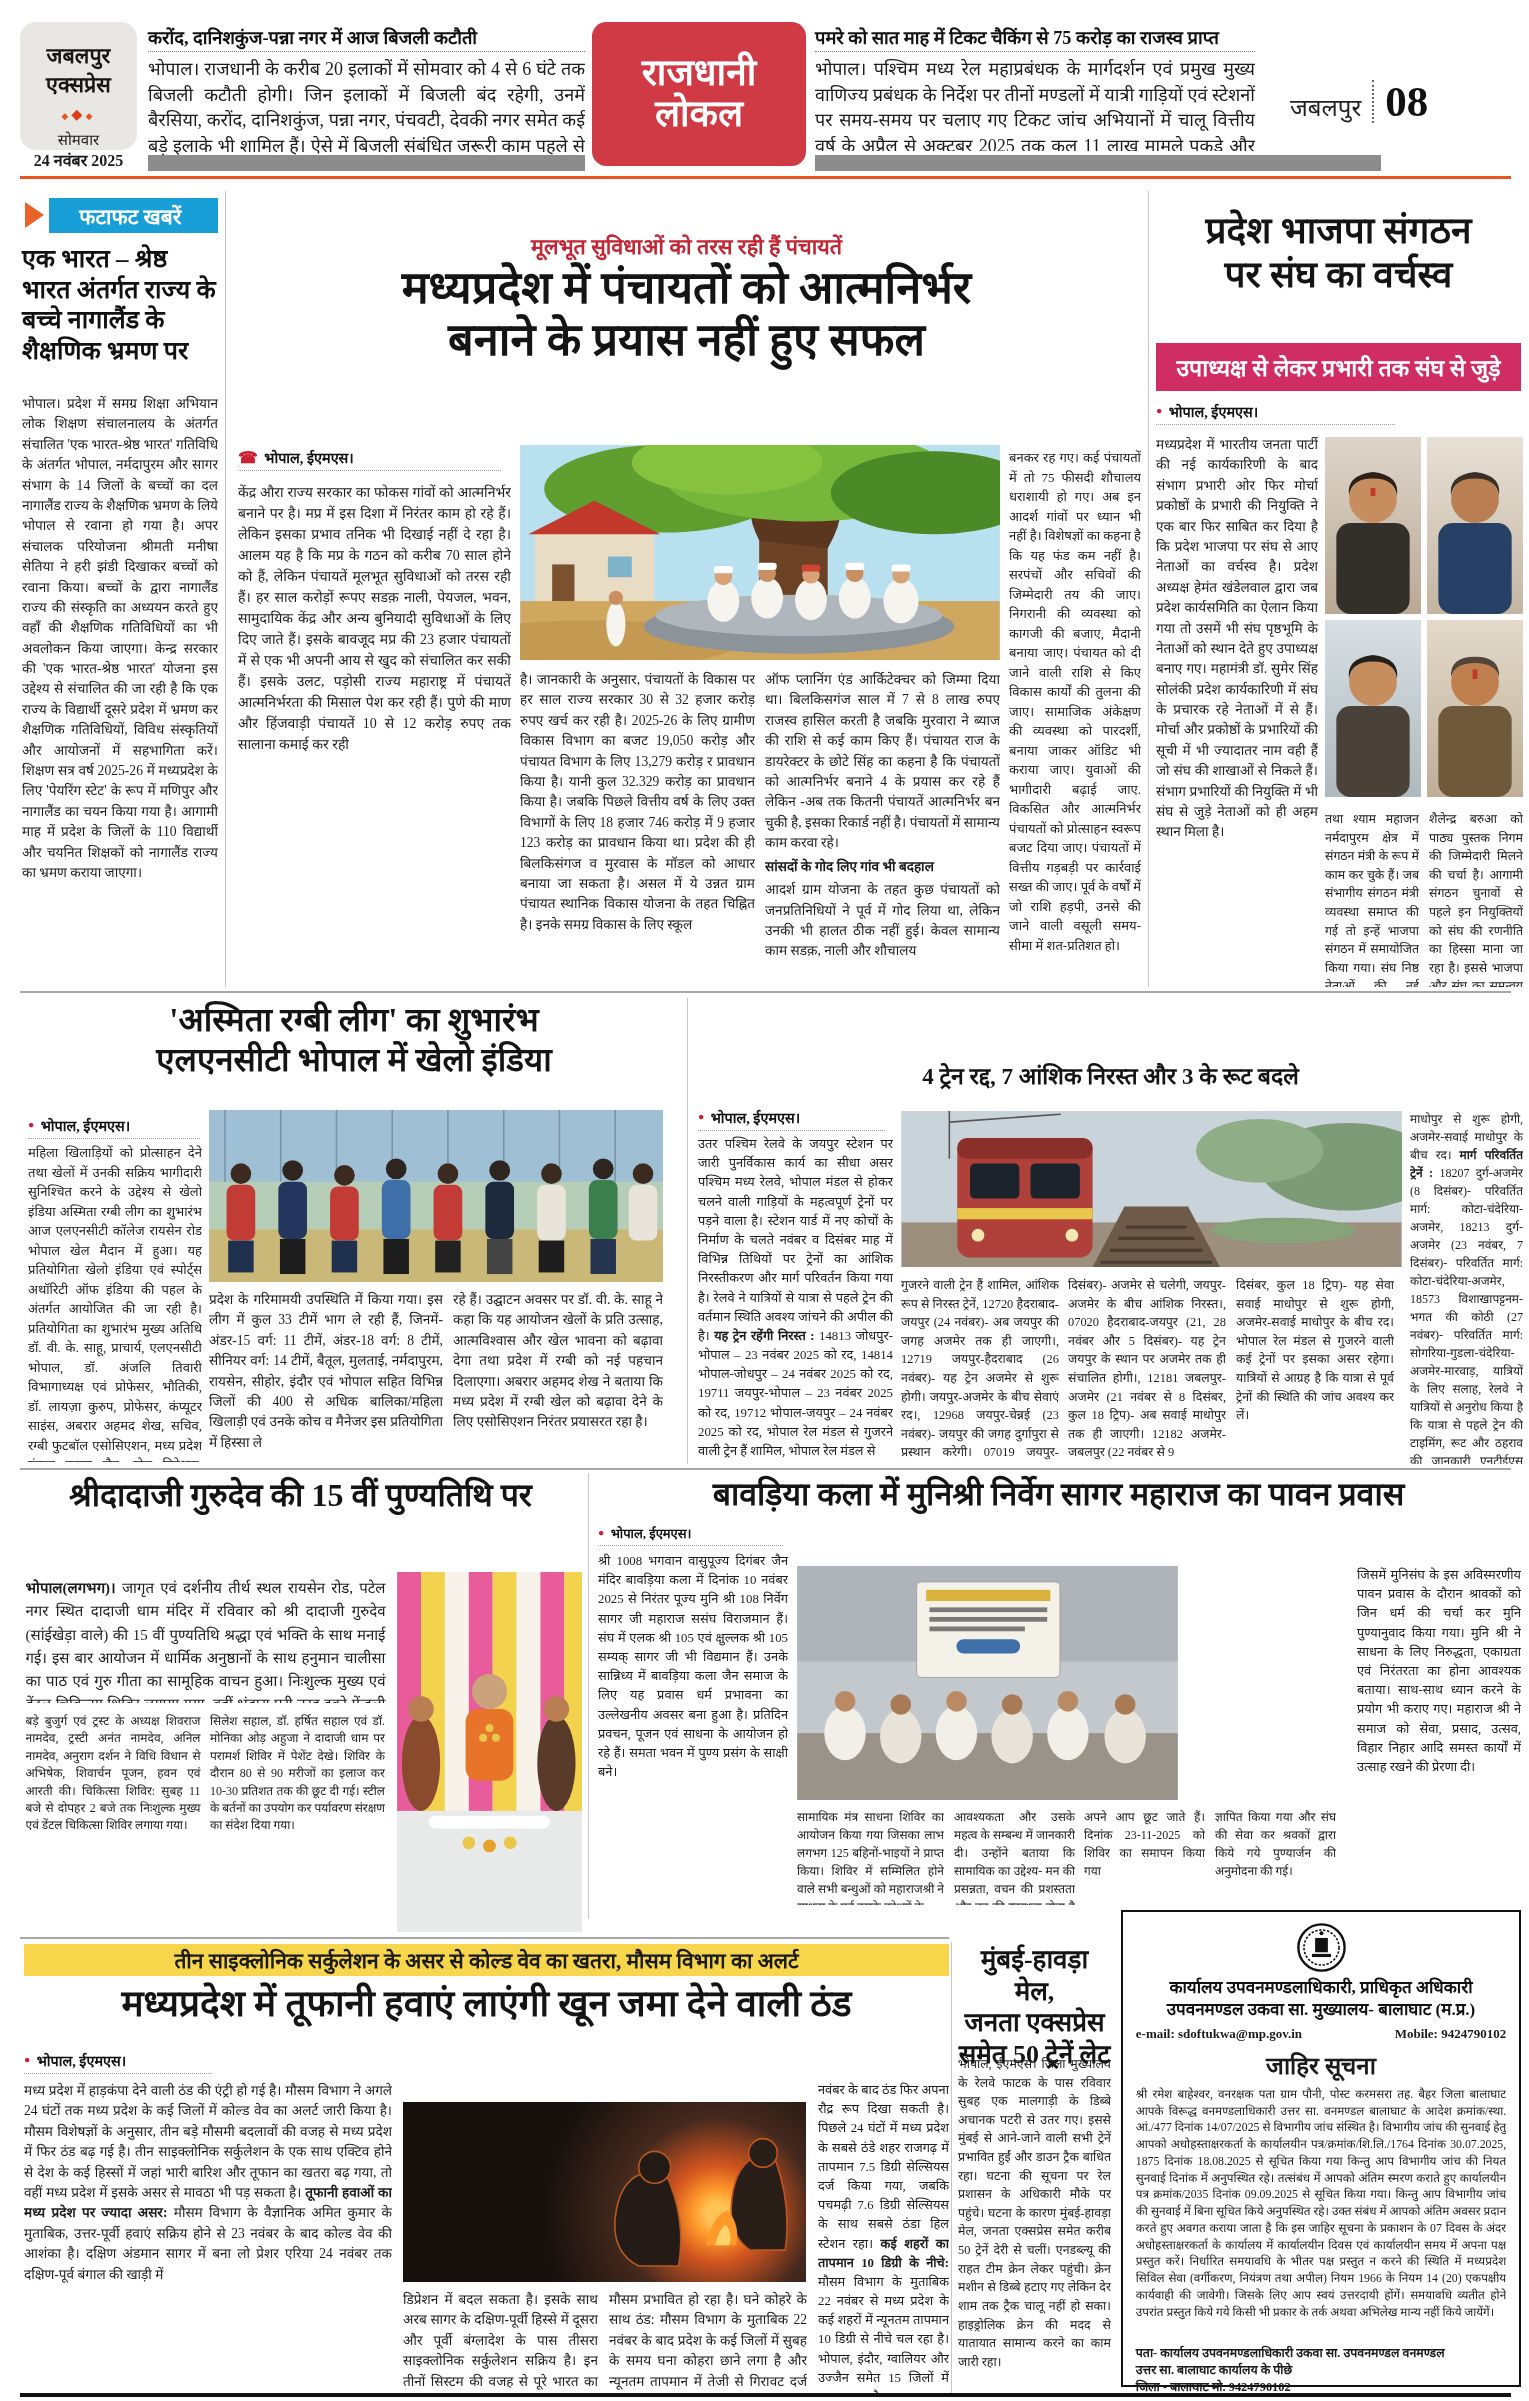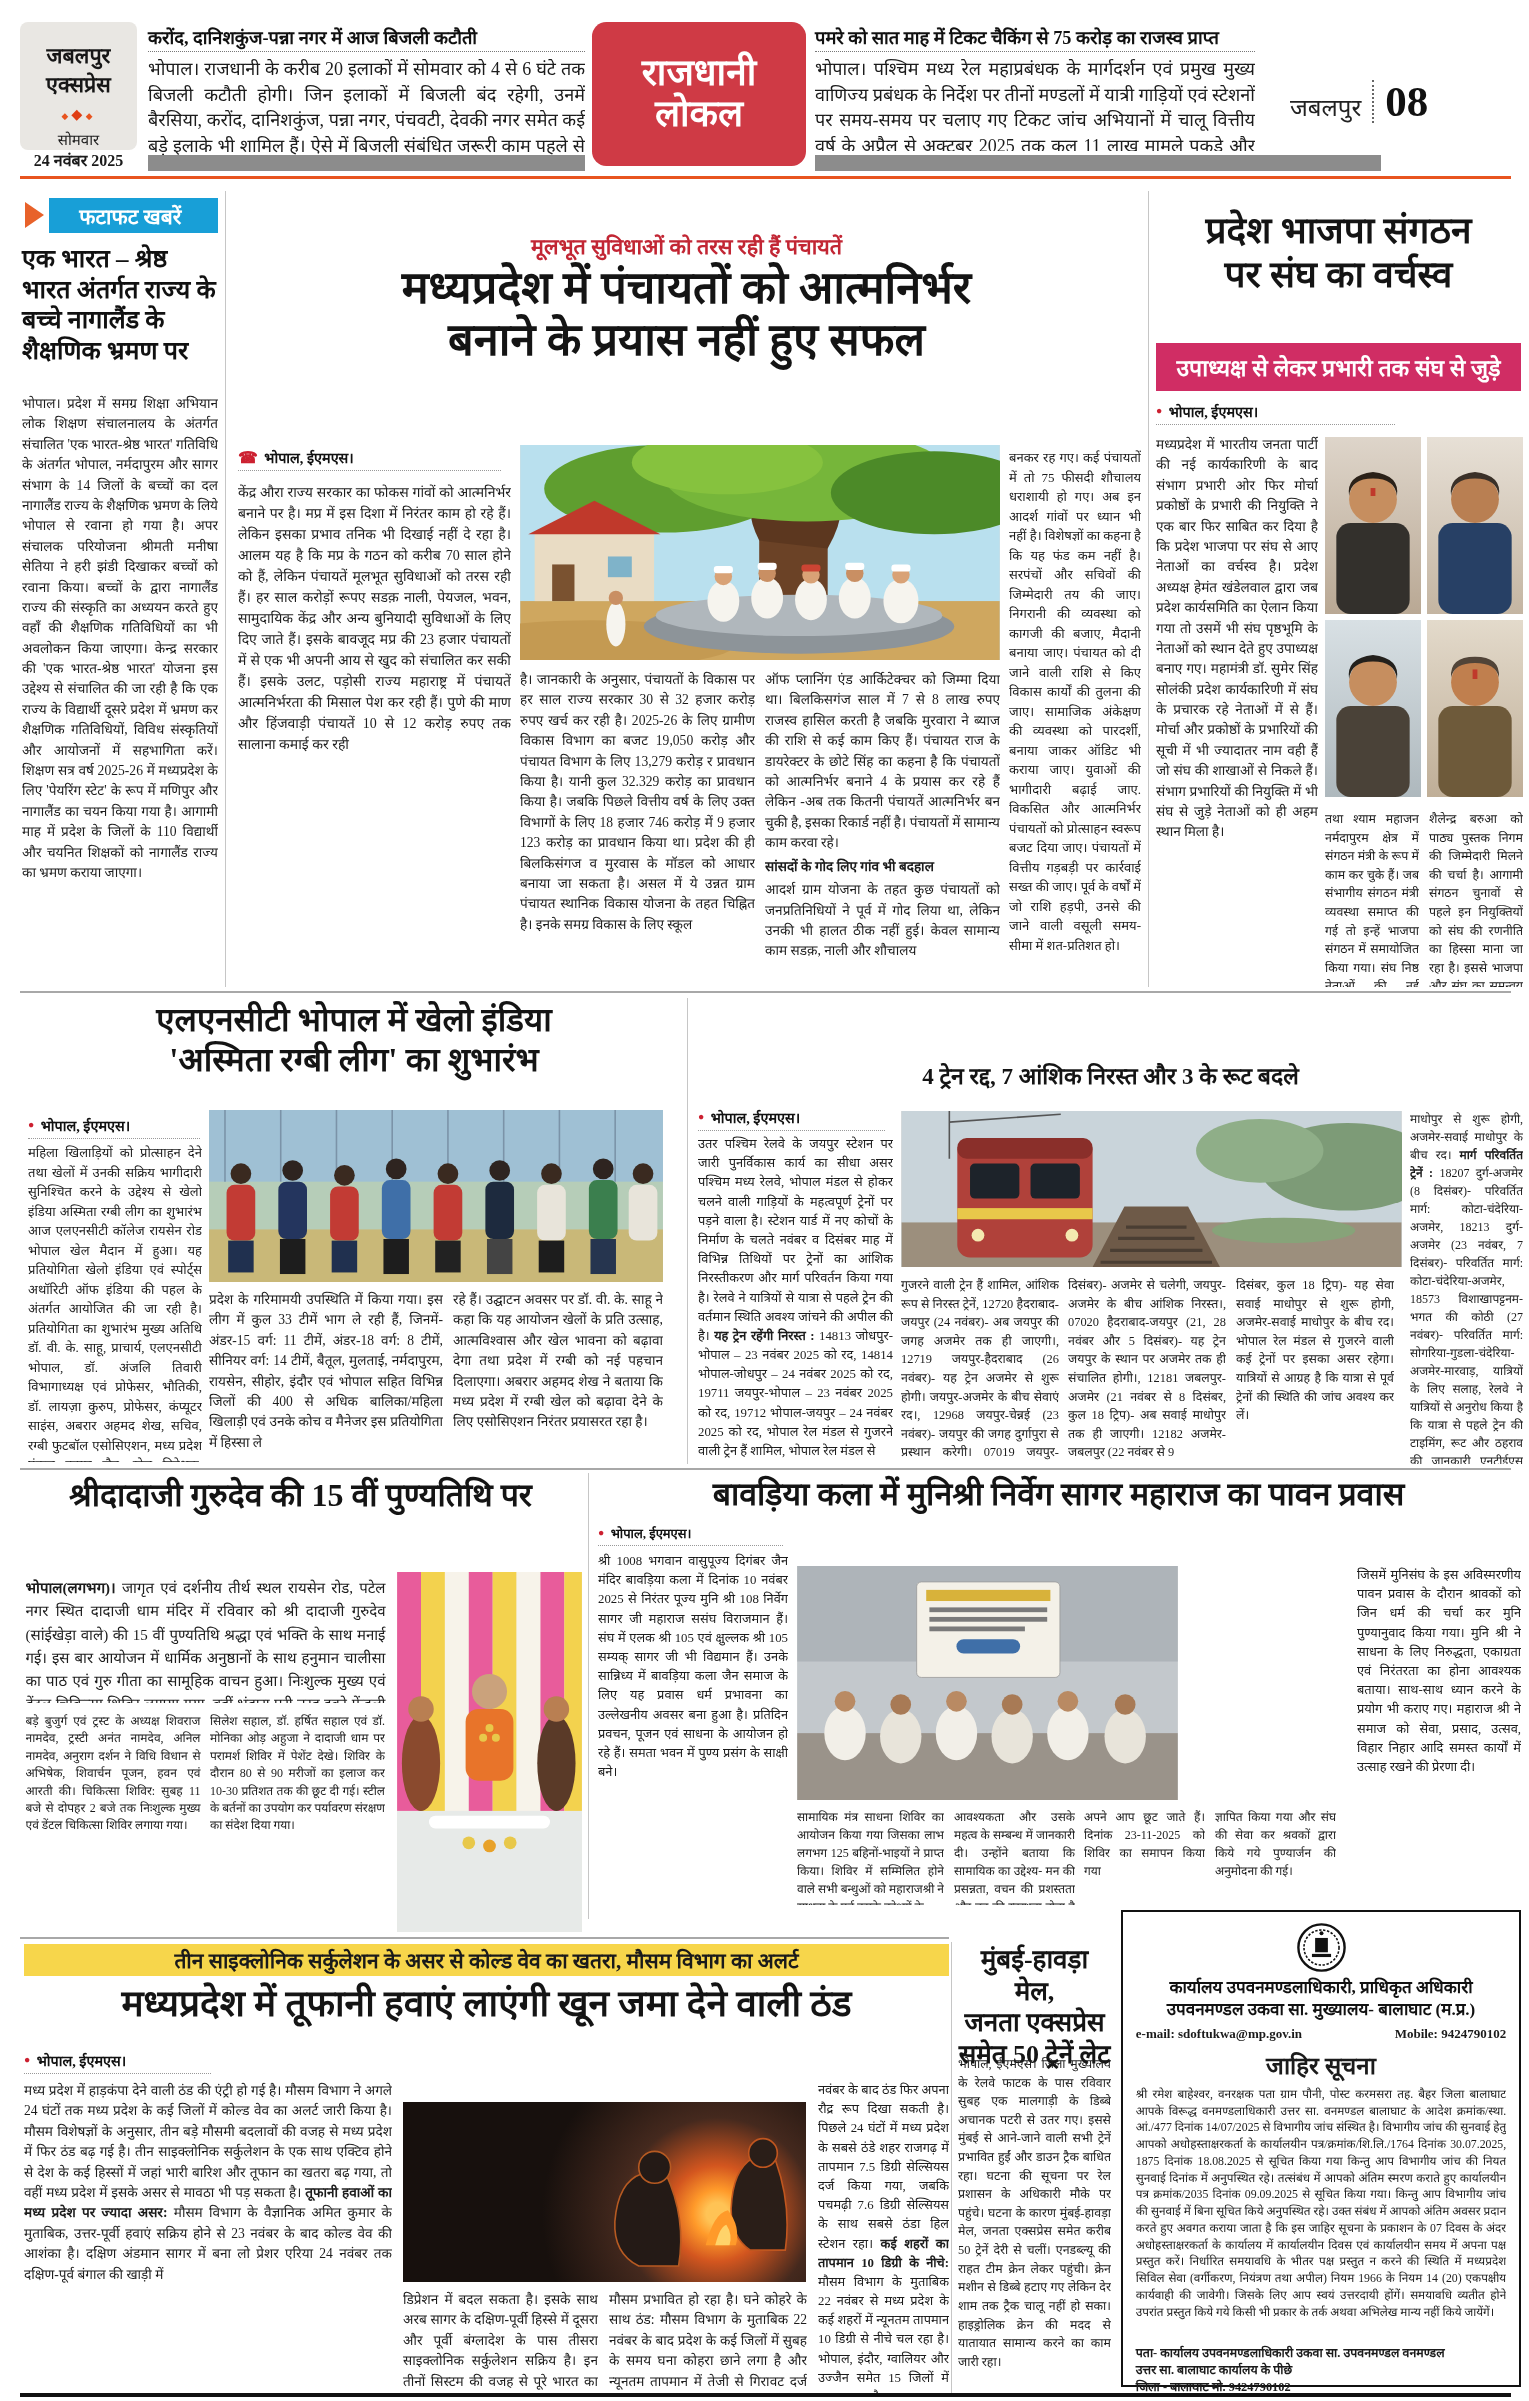--- a/index.html
+++ b/index.html
@@ -9,21 +9,21 @@
   .jtxt{text-align:justify;font-size:13.6px;line-height:1.5;overflow:hidden;color:#1c1c1c;}
   .small{font-size:12px;line-height:1.45;}
   .hlc{font-weight:bold;color:#141414;text-align:center;}
   .byline{display:flex;align-items:center;gap:6.4px;font-weight:bold;font-size:14.4px;
           border-bottom:0.8px dotted #999;padding-bottom:3.2px;color:#111;}
   .dot{color:#cc2030;font-size:10.4px;line-height:1;}
   .phone{color:#cc2030;font-size:16px;line-height:1;}
   .vrule{background:#c6c6c6;width:0.8px;}
   .hrule{background:#a8a8a8;height:1.6px;}
   .imgbox{overflow:hidden;background:#ddd;}
-  .masthead{background:#e9e7e3;border-radius:8px;text-align:center;padding-top:17.5px;box-sizing:border-box;}
+  .masthead{background:#e9e7e3;border-radius:16px;text-align:center;padding-top:17.5px;box-sizing:border-box;}
   .masthead .t{font-weight:bold;font-size:21.5px;color:#161616;}
   .diamonds{margin:8px 0 6.4px 0;color:#e8541f;letter-spacing:3.2px;}
   .d1{font-size:8.8px;} .d2{font-size:14.4px;color:#e03d14;} 
   .sectionbox{background:#cf3a45;border-radius:14.4px;color:#fff;display:flex;flex-direction:column;
               justify-content:center;align-items:center;font-weight:bold;line-height:1.1;}
   .graybar{background:#8c8c8c;}
   .orangerule{background:#e8541f;}
   .ts-h{font-weight:bold;font-size:18.3px;border-bottom:1.6px dotted #777;padding-bottom:2.4px;margin-bottom:4.8px;color:#111;}
   .ts-b{font-size:18px;line-height:1.42;text-align:justify;overflow:hidden;}
   .fatheader{background:#189fd7;color:#fff;display:flex;align-items:center;}
@@ -200,22 +200,22 @@
           <rect x="57" y="62" width="6" height="12" fill="#c0392b"></rect>
         </svg>
     </div>
   </div>
   <div class="abs jtxt" style="left:1325px;top:810px;width:94px;height:177px;font-size:12.4px;">तथा श्याम महाजन नर्मदापुरम क्षेत्र में संगठन मंत्री के रूप में काम कर चुके हैं। जब संभागीय संगठन मंत्री व्यवस्था समाप्त की गई तो इन्हें भाजपा संगठन में समायोजित किया गया। संघ निष्ठ नेताओं की नई कार्यकारिणी में भरमार है।</div>
   <div class="abs jtxt" style="left:1429px;top:810px;width:94px;height:177px;font-size:12.4px;">शैलेन्द्र बरुआ को पाठ्य पुस्तक निगम की जिम्मेदारी मिलने की चर्चा है। आगामी संगठन चुनावों से पहले इन नियुक्तियों को संघ की रणनीति का हिस्सा माना जा रहा है। इससे भाजपा और संघ का समन्वय और गहरा हुआ है।</div>
 
   <div class="abs hrule" style="left:20px;top:991px;width:1491px;"></div>
 
   <div class="abs hlc" style="left:28px;top:1001px;width:652px;font-size:33px;line-height:1.2;">
+    <div>'अस्मिता रग्बी लीग' का शुभारंभ</div>
     <div>एलएनसीटी भोपाल में खेलो इंडिया</div>
-    <div>'अस्मिता रग्बी लीग' का शुभारंभ</div>
   </div>
   <div class="abs byline" style="left:28px;top:1116px;width:172px;">
     <span class="dot">●</span>
     <span>भोपाल, ईएमएस।</span>
   </div>
   <div class="abs jtxt" style="left:28px;top:1143px;width:174px;height:319px;font-size:13px;">महिला खिलाड़ियों को प्रोत्साहन देने तथा खेलों में उनकी सक्रिय भागीदारी सुनिश्चित करने के उद्देश्य से खेलो इंडिया अस्मिता रग्बी लीग का शुभारंभ आज एलएनसीटी कॉलेज रायसेन रोड भोपाल खेल मैदान में हुआ। यह प्रतियोगिता खेलो इंडिया एवं स्पोर्ट्स अथॉरिटी ऑफ इंडिया की पहल के अंतर्गत आयोजित की जा रही है। प्रतियोगिता का शुभारंभ मुख्य अतिथि डॉ. वी. के. साहू, प्राचार्य, एलएनसीटी भोपाल, डॉ. अंजलि तिवारी विभागाध्यक्ष एवं प्रोफेसर, भौतिकी, डॉ. लायज़ा कुरुप, प्रोफेसर, कंप्यूटर साइंस, अबरार अहमद शेख, सचिव, रग्बी फुटबॉल एसोसिएशन, मध्य प्रदेश पंकज कुमार जैन, खेल निदेशक, एलएनसीटी भोपाल एवं कोषाध्यक्ष, रग्बी फुटबॉल एसोसिएशन, मध्य</div>
 
   <div class="abs imgbox" style="left:209px;top:1110px;width:454px;height:172px;">
     <svg width="454" height="172" viewBox="0 0 570 216">
       <rect width="570" height="216" fill="#b6cdb8"></rect>

